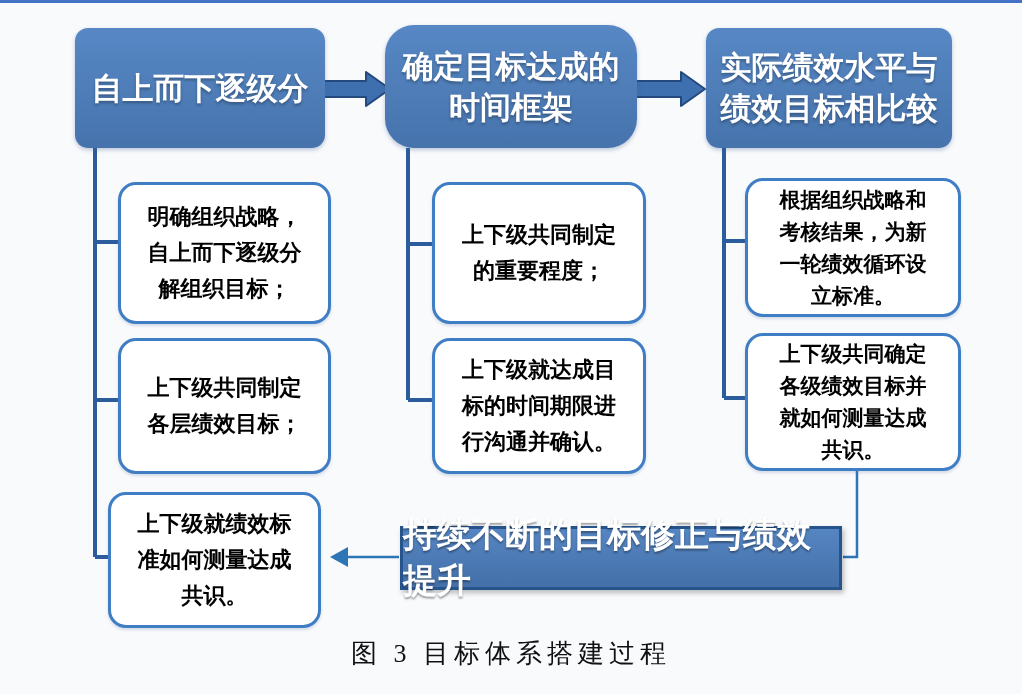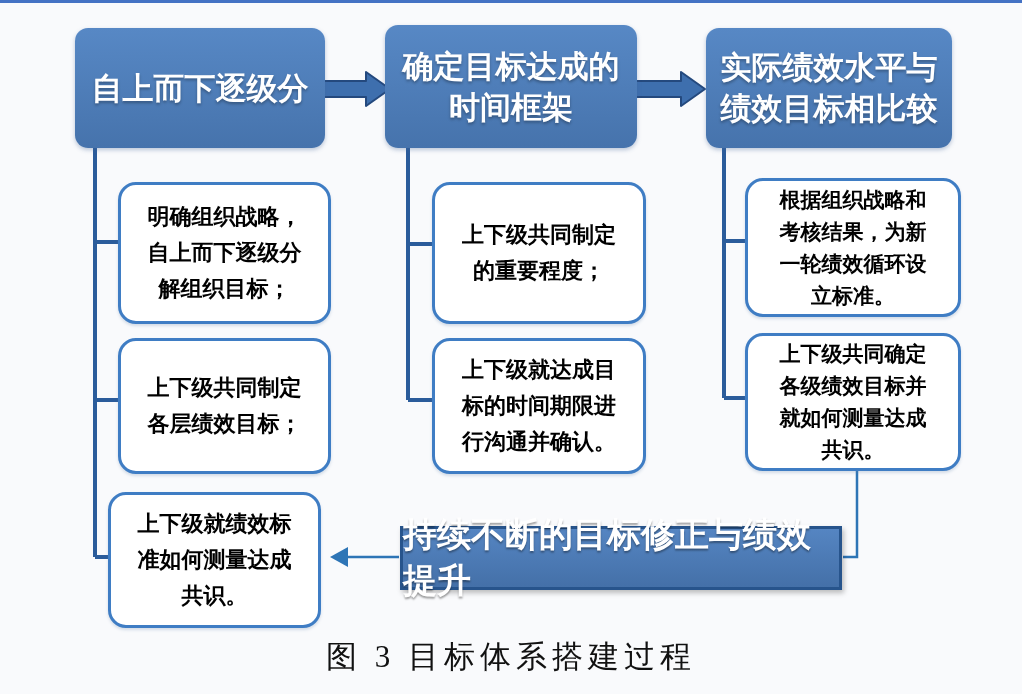--- a/index.html
+++ b/index.html
@@ -25,21 +25,21 @@
   .stage {
     position:absolute; border-radius:13px;
     background:linear-gradient(180deg,var(--header_top,#5788c5),var(--header_bottom,#4673ac));
     color:var(--text_light,#fff); font-weight:bold;
     display:flex; align-items:center; justify-content:center;
     text-align:center; font-size:31px; line-height:41px;
     white-space:pre-line; text-shadow:0 2px 3px rgba(0,0,0,0.30);
     box-shadow:0 2px 4px rgba(70,100,150,0.35);
   }
   #stage1 { left:75px;  top:28px; width:250px; height:120px; }
-  #stage2 { left:385px; top:25px; width:252px; height:123px; }
+  #stage2 { left:385px; top:25px; width:252px; height:123px;border-radius:29px; }
   #stage3 { left:706px; top:28px; width:246px; height:120px; }
   .step {
     position:absolute; background:#ffffff;
     border:3.5px solid var(--box_border,#3f7dc4); border-radius:18px;
     display:flex; align-items:center; justify-content:center;
     text-align:center; font-weight:bold; font-size:22px; line-height:36px;
     color:var(--text_dark,#000); white-space:pre-line;
     box-shadow:0 2px 3px rgba(100,130,170,0.25);
   }
   .step.tight { font-size:21px; line-height:32px; }
@@ -56,21 +56,21 @@
     background:linear-gradient(180deg,var(--bar_top,#5585c2),var(--bar_bottom,#4470a8));
     border:3px solid var(--bar_border,#27548c);
     display:flex; align-items:center; justify-content:center;
     color:var(--text_light,#fff); font-weight:bold; font-size:34px;
     text-shadow:0 2px 2px rgba(0,0,0,0.35);
     box-shadow:2px 3px 5px rgba(0,0,0,0.25);
   }
   .caption {
     position:absolute; left:0; top:636px; width:1022px;
     text-align:center; font-family:"Liberation Serif",serif;
-    font-size:31px; color:#111111; letter-spacing:5px;
+    font-size:26px; color:#111111; letter-spacing:5px;
   }
 </style>
 </head>
 <body>
 
 <div class="canvas">
 
   <div class="top-strip"></div>
 
   <svg class="connectors" width="1022" height="694" viewBox="0 0 1022 694">

